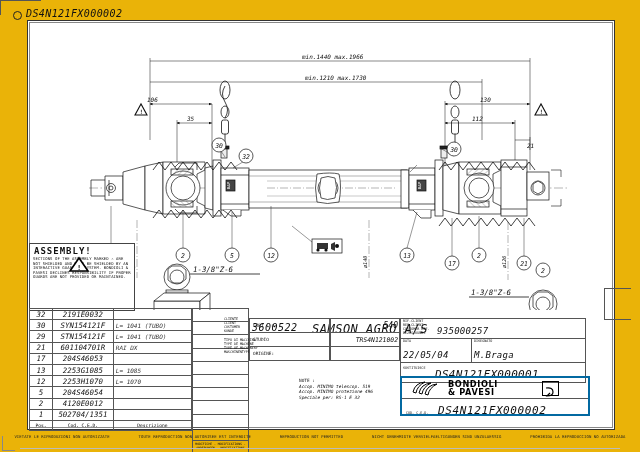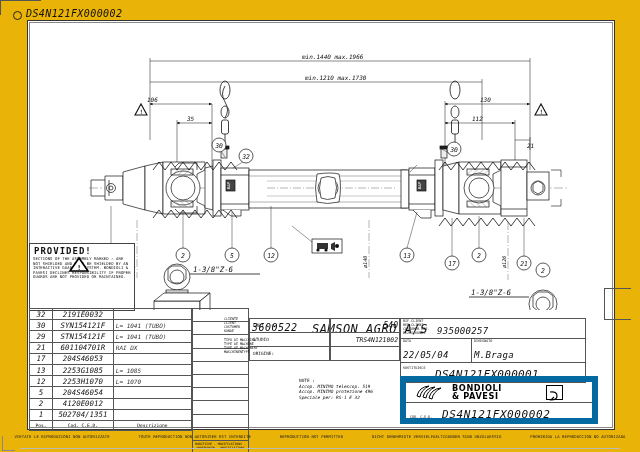--- a/index.html
+++ b/index.html
@@ -76,21 +76,21 @@
 
   .leftnum{position:absolute;left:330px;top:318px;width:70px;}
   .leftnum td{border:1px solid #555;height:11px;font-size:8px;font-style:italic;
               text-align:right;}
 
   .notes{position:absolute;left:296px;top:376px;width:104px;height:36px;
          font-size:4.4px;line-height:5.6px;font-style:italic;padding:2px 0 0 3px;}
   .notes .nh{font-style:normal;}
 
   .logobox{position:absolute;left:400px;top:376px;width:186px;height:36px;
-           border:6px solid #0369a1;}
+           border:2px solid #0369a1;}
   .logo-row{position:relative;height:20px;border-bottom:1px solid #555;}
   .logo-mark{position:absolute;left:8px;top:2px;}
   .logo-txt{position:absolute;left:46px;top:2px;font-family:"DejaVu Sans",sans-serif;
             font-weight:bold;font-size:8.2px;line-height:8.4px;letter-spacing:.6px;
             color:#000;}
   .logo-badge{position:absolute;left:140px;top:3px;width:15px;height:13px;border:1px solid #000;}
   .finalcode{position:relative;padding:0 0 0 4px;}
   .finalcode .k{font-size:3.4px;}
   .finalcode .v{font-size:11px;font-style:italic;letter-spacing:.6px;}
 
@@ -365,21 +365,21 @@
       <rect x="492" y="255" width="0" height="0"></rect>
     </g>
     <g font-size="7.4" font-style="italic" fill="#111" stroke="none" font-family="DejaVu Sans Mono, monospace">
       <text x="166" y="252">1-3/8"Z-6</text>
       <text x="444" y="275">1-3/8"Z-6</text>
     </g>
   </svg>
   </div>
 
   <div class="warn">
-    <div class="warn-title">PROVIDED!</div>
+    <div class="warn-title">ASSEMBLY!</div>
     <div class="warn-body">SECTIONS OF THE ASSEMBLY MARKED ⚠ ARE NOT SHIELDED AND MUST BE SHIELDED BY AN INTERACTIVE GUARDING SYSTEM. BONDIOLI &amp; PAVESI DECLINES RESPONSIBILITY IF PROPER GUARDS ARE NOT PROVIDED OR MAINTAINED.</div>
     <svg class="warn-tri" width="22" height="17">
       <path d="M2,15 L20,15 L11,2 z" fill="#fff" stroke="#000" stroke-width="1.6"></path>
       <text x="11" y="14" font-size="7" text-anchor="middle" font-weight="bold">!</text>
     </svg>
   </div>
 
   <table class="bom">
     <tbody>
       <tr>

